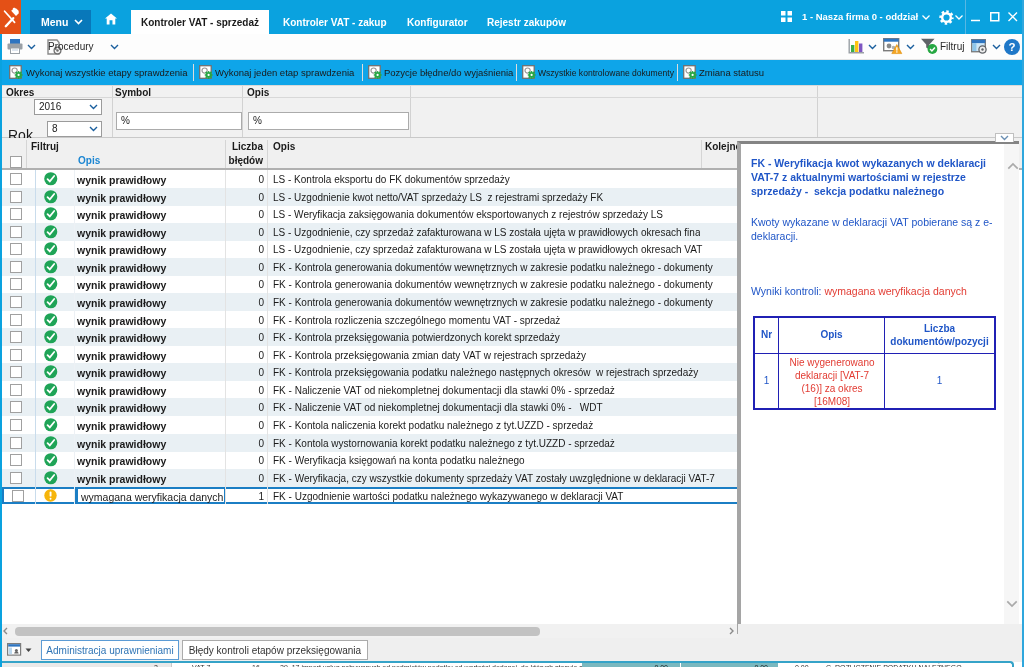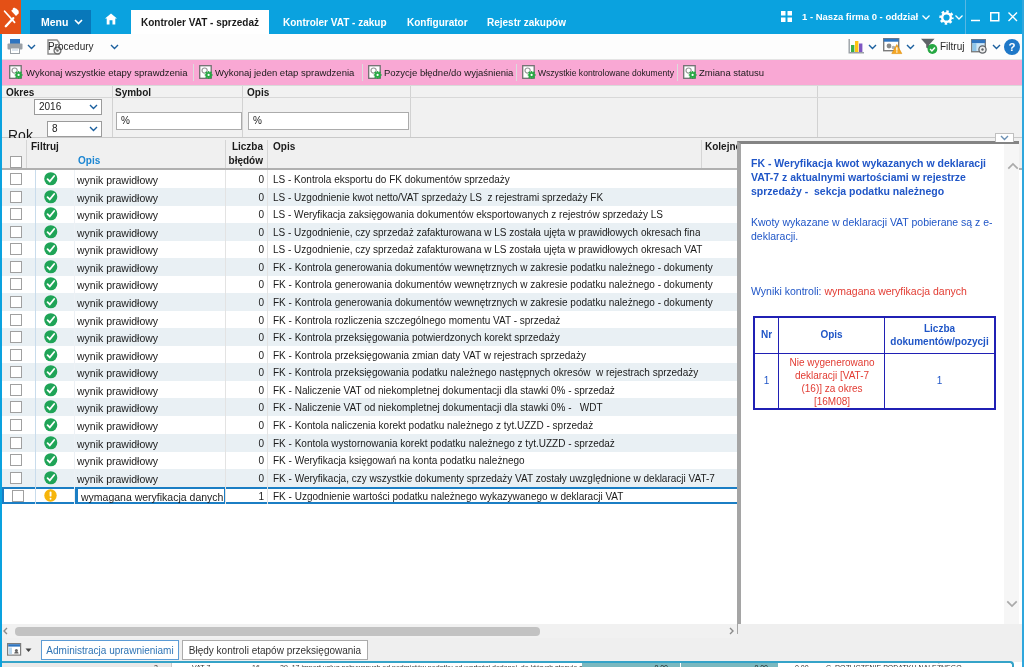--- a/index.html
+++ b/index.html
@@ -6,36 +6,36 @@
 body{font-family:"Liberation Sans",sans-serif;position:relative;background:#fff;}
 
 #titlebar{position:absolute;left:0;top:0;width:1024px;height:46px;background:#0aa2df;}
 #logo{position:absolute;left:0;top:0;width:21px;height:34px;background:#e45016;}
 #menubtn{position:absolute;left:30px;top:10px;width:61px;height:24px;background:#0878ba;color:#fff;font-size:10.5px;font-weight:bold;line-height:24px;text-align:left;padding-left:11px;}
 .ttab{position:absolute;top:10px;height:24px;line-height:25px;font-size:10px;font-weight:bold;color:#fff;white-space:nowrap;}
 #tabactive{position:absolute;left:131px;top:10px;width:138px;height:24px;background:#fff;color:#1a1a1a;font-weight:bold;font-size:10px;line-height:25px;text-align:center;}
 .sep{position:absolute;top:0;width:1px;height:34px;background:#58b7e3;}
 
 #tb2{position:absolute;left:0;top:34px;width:1024px;height:26px;background:#fdfdfd;border-bottom:1px solid #e4e4e4;border-left:2px solid #0aa2df;border-right:2px solid #2fa7dd;}
-#tb3{position:absolute;left:0;top:60px;width:1024px;height:26px;background:#f9a8d4;border-bottom:1px solid #d9d9d9;border-left:2px solid #0aa2df;border-right:2px solid #2fa7dd;}
+#tb3{position:absolute;left:0;top:60px;width:1024px;height:26px;background:#0ea5e9;border-bottom:1px solid #d9d9d9;border-left:2px solid #0aa2df;border-right:2px solid #2fa7dd;}
 .btn3{position:absolute;top:0;height:25px;font-size:9.5px;color:#1a1a1a;line-height:25px;}
 
 #filter{position:absolute;left:0;top:86px;width:1024px;height:52px;background:#f1f1f1;border-bottom:1px solid #c9c9c9;border-left:2px solid #0aa2df;border-right:2px solid #2fa7dd;}
 #filter .lbl{position:absolute;font-weight:bold;font-size:10px;color:#1a1a1a;}
 #filter .sl{position:absolute;font-size:14px;color:#1a1a1a;margin-top:24px;}
 .vline{position:absolute;top:0;width:1px;height:51px;background:#d2d2d2;}
 .combo{position:absolute;background:#fff;border:1px solid #9b9b9b;font-size:10px;color:#1a1a1a;}
 .tinput{position:absolute;background:#fff;border:1px solid #ababab;font-size:10px;color:#1a1a1a;}
 
 #thead{position:absolute;left:0;top:138px;width:1022px;height:32px;background:#f0f0f0;border-bottom:2px solid #b0b0b0;border-left:2px solid #39a9db;}
 #thead .h{position:absolute;font-size:10px;font-weight:bold;color:#1a1a1a;}
 #tbody{position:absolute;left:0;top:170px;width:1022px;height:454px;background:#fff;border-left:2px solid #39a9db;}
 .r{position:absolute;left:0;width:737px;height:18px;}
 .r.alt{background:#e9f0f4;}
-.r .t1{position:absolute;left:75px;top:3.5px;font-size:10.5px;color:#1a1a1a;}
+.r .t1{position:absolute;left:75px;top:3.5px;font-size:10.5px;color:#1a1a1a;font-weight:bold;}
 .r .n{position:absolute;left:223px;width:39px;top:4px;font-size:10px;color:#1a1a1a;text-align:right;}
 .r .t2{position:absolute;left:271px;top:4px;font-size:10px;color:#1a1a1a;white-space:nowrap;overflow:hidden;width:466px;}
 .r svg{position:absolute;left:42px;top:2px;}
 .cb{position:absolute;left:8px;top:2.5px;width:12px;height:12px;background:#fff;border:1px solid #a0a0a0;}
 .gl{position:absolute;top:170px;width:1px;height:334px;background:#e3e3e3;}
 
 #panel{position:absolute;left:737px;top:141px;width:282px;height:493px;background:#fff;border-top:3px solid #848484;border-left:4px solid #a5a5a5;border-bottom:1px solid #c2c2c2;}
 #panel .blue{color:#2056c7;}
 #panel .red{color:#e23b32;}
 #ptable{position:absolute;left:12px;top:172px;width:243px;height:94px;border:2px solid #2020b4;}

